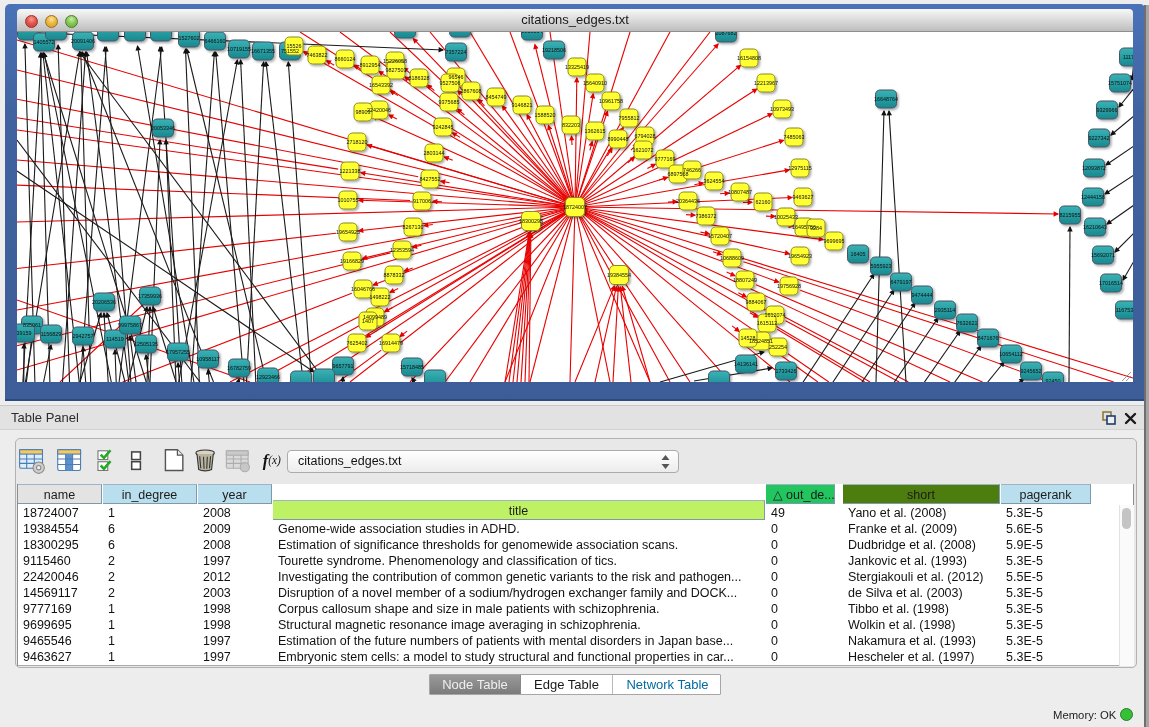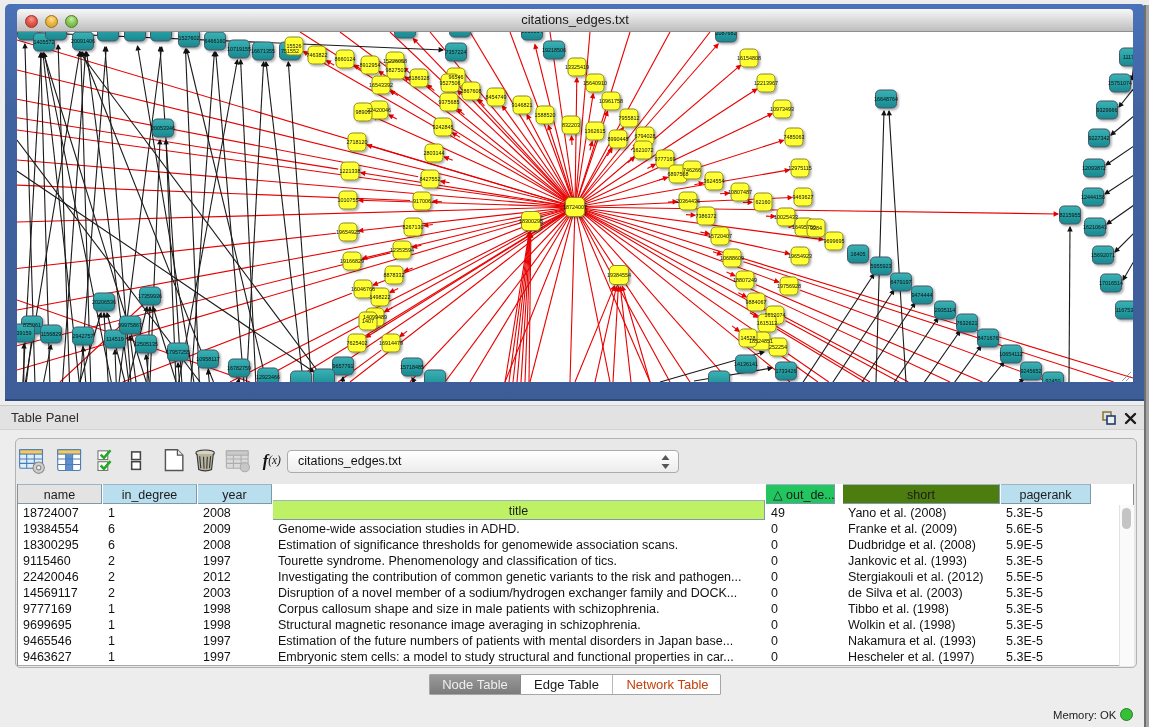--- a/index.html
+++ b/index.html
@@ -682,20 +682,20 @@
     <div style="position:absolute;left:843px;top:649px;width:153px;height:16px;line-height:16px;padding-left:5px;overflow:hidden;white-space:nowrap">Hescheler et al. (1997)</div>
     <div style="position:absolute;left:1001px;top:649px;width:86px;height:16px;line-height:16px;padding-left:5px;overflow:hidden;white-space:nowrap">5.3E-5</div>
   </div>
 
 <div class="abs" style="left:1119px;top:505px;width:15px;height:161px;background:#fafafa;border-left:1px solid #e2e2e2"></div>
 <div class="abs" style="left:1122px;top:508px;width:9px;height:21px;background:#c4c4c4;border-radius:4.5px"></div>
 
 <div class="abs" style="left:429px;top:674px;width:292px;height:21px;border:1px solid #a6a6a6;border-radius:1px;background:#fff;overflow:hidden;font-size:13px">
   <div class="abs" style="left:0;top:0;width:91px;height:21px;background:linear-gradient(#9a9a9a,#787878);color:#efefef;text-align:center;line-height:20px;border-right:1px solid #888">Node Table</div>
   <div class="abs" style="left:91px;top:0;width:92px;height:21px;color:#1a1a1a;text-align:center;line-height:20px;border-right:1px solid #b9b9b9">Edge Table</div>
-  <div class="abs" style="left:183px;top:0;width:109px;height:21px;color:#c2410c;text-align:center;line-height:20px">Network Table</div>
+  <div class="abs" style="left:183px;top:0;width:109px;height:21px;color:#0369a1;text-align:center;line-height:20px">Network Table</div>
 </div>
 
 <div class="abs" style="left:1053px;top:709px;font-size:11.3px;color:#222">Memory: OK</div>
 <div class="abs" style="left:1120px;top:708px;width:13px;height:13px;border-radius:50%;background:#35c135;border:1px solid #2c7a2c"></div>
 
 <div class="abs" style="left:1144px;top:5px;width:2px;height:722px;background:#6f6f6f"></div>
 <div class="abs" style="left:1146px;top:5px;width:3px;height:722px;background:#a5a5a5"></div>
 
 </body></html>

